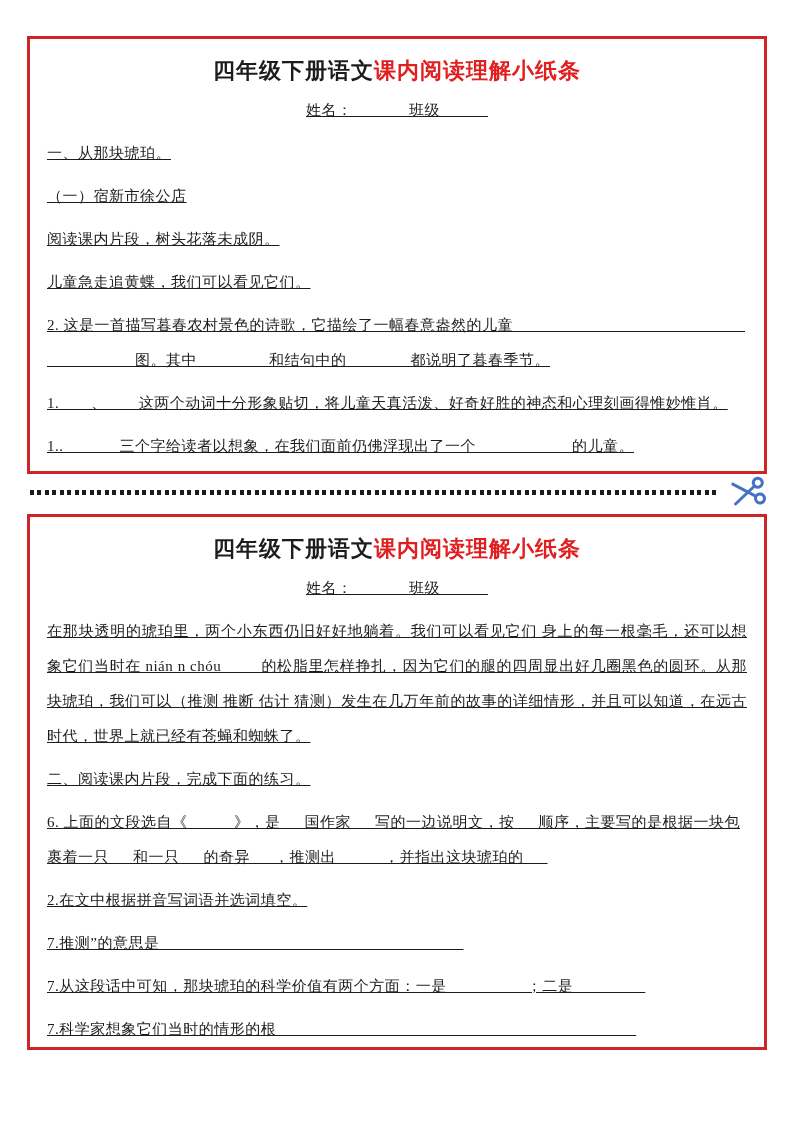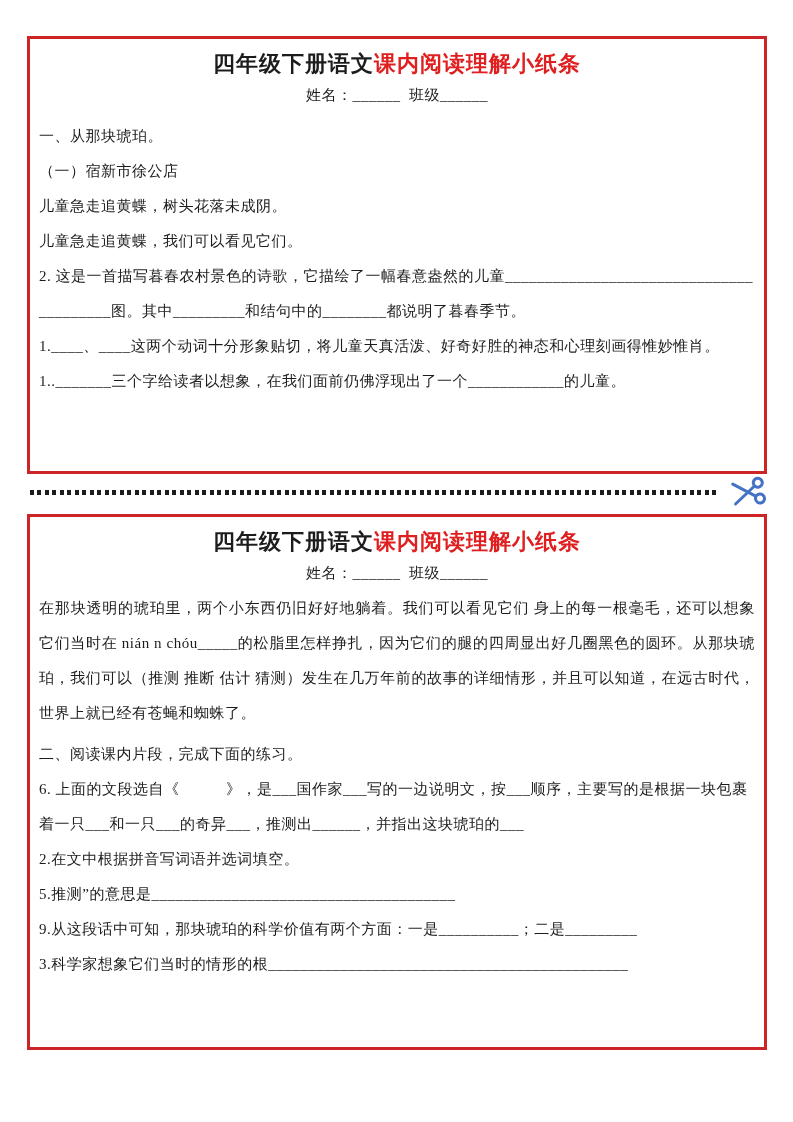--- a/index.html
+++ b/index.html
@@ -11,21 +11,21 @@
     overflow: hidden;
   }
   .page { position: relative; width: 793px; height: 1122px; }
 
   .slip {
     box-sizing: border-box;
     margin-left: 27px;
     width: 740px;
     border: 3px solid #cd2526;
     background: #ffffff;
-    padding: 3px 9px 0 9px;
+    padding: 10px 9px 0 9px;
     overflow: hidden;
   }
   #slip1 { margin-top: 36px; height: 438px; }
   #slip2 { height: 536px; }
 
   .slip-title {
     margin: 8px 0 0 0;
     text-align: center;
     font-size: 22px;
     font-weight: bold;
@@ -35,24 +35,25 @@
   .title-red { color: #e02020; }
 
   .name-line {
     text-align: center;
     margin: 8px 0 0 0;
   }
 
   .line {
     font-size: 15px;
     line-height: 35px;
-    margin: 0;
+    margin: 8px;
     letter-spacing: 0.5px;
     word-break: break-all;
     white-space: pre-wrap;
+    text-decoration: underline;
   }
   .heading { margin-top: 6px; }
   .center { text-align: left; }
   .passage { text-align: justify; }
 
   .divider {
     position: relative;
     margin-left: 27px;
     width: 745px;
     height: 40px;
@@ -73,21 +74,21 @@
 </head>
 <body>
 
 <div class="page">
 
   <section class="slip" id="slip1">
     <h1 class="slip-title"><span>四年级下册语文</span><span class="title-red">课内阅读理解小纸条</span></h1>
     <p class="line name-line">姓名：______  班级______</p>
     <p class="line heading">一、从那块琥珀。</p>
     <p class="line center">（一）宿新市徐公店</p>
-    <p class="line center">儿童急走追黄蝶，树头花落未成阴。</p>
+    <p class="line center">阅读课内片段，树头花落未成阴。</p>
     <p class="line center">儿童急走追黄蝶，我们可以看见它们。</p>
     <p class="line">2. 这是一首描写暮春农村景色的诗歌，它描绘了一幅春意盎然的儿童________________________________________图。其中_________和结句中的________都说明了暮春季节。</p>
     <p class="line">1.____、____这两个动词十分形象贴切，将儿童天真活泼、好奇好胜的神态和心理刻画得惟妙惟肖。</p>
     <p class="line">1.._______三个字给读者以想象，在我们面前仍佛浮现出了一个____________的儿童。</p>
   </section>
 
   <div class="divider">
     <div class="dotted"></div>
     <span class="scissors">
       <svg width="34" height="32" viewBox="0 0 34 32">
@@ -101,18 +102,18 @@
     </span>
   </div>
 
   <section class="slip" id="slip2">
     <h1 class="slip-title"><span>四年级下册语文</span><span class="title-red">课内阅读理解小纸条</span></h1>
     <p class="line name-line">姓名：______  班级______</p>
     <p class="line passage">在那块透明的琥珀里，两个小东西仍旧好好地躺着。我们可以看见它们 身上的每一根毫毛，还可以想象它们当时在 nián n chóu_____的松脂里怎样挣扎，因为它们的腿的四周显出好几圈黑色的圆环。从那块琥珀，我们可以（推测 推断 估计 猜测）发生在几万年前的故事的详细情形，并且可以知道，在远古时代，世界上就已经有苍蝇和蜘蛛了。</p>
     <p class="line heading">二、阅读课内片段，完成下面的练习。</p>
     <p class="line">6. 上面的文段选自《　　　》，是___国作家___写的一边说明文，按___顺序，主要写的是根据一块包裹着一只___和一只___的奇异___，推测出______，并指出这块琥珀的___</p>
     <p class="line">2.在文中根据拼音写词语并选词填空。</p>
-    <p class="line">5.推测”的意思是______________________________________</p>
-    <p class="line">9.从这段话中可知，那块琥珀的科学价值有两个方面：一是__________；二是_________</p>
-    <p class="line">3.科学家想象它们当时的情形的根_____________________________________________</p>
+    <p class="line">7.推测”的意思是______________________________________</p>
+    <p class="line">7.从这段话中可知，那块琥珀的科学价值有两个方面：一是__________；二是_________</p>
+    <p class="line">7.科学家想象它们当时的情形的根_____________________________________________</p>
   </section>
 
 </div>
 
 </body></html>

